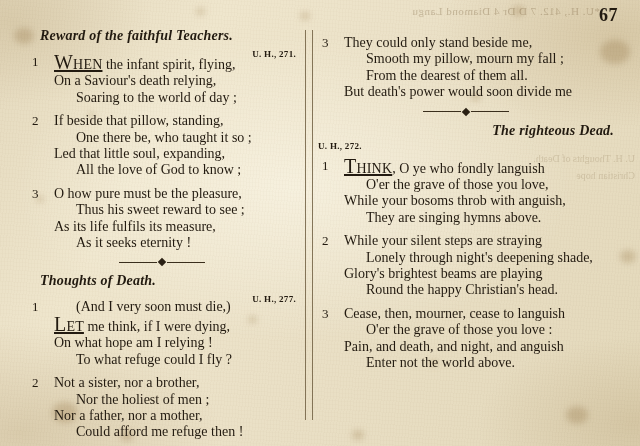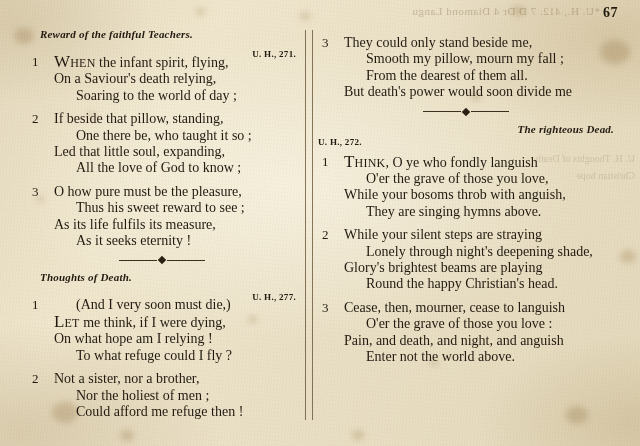--- a/index.html
+++ b/index.html
@@ -38,58 +38,58 @@
     overflow:hidden;
   }
   #ghost2{
     position:absolute;top:150px;left:520px;width:115px;height:120px;
     font-size:10px;line-height:17px;color:rgba(124,101,64,.22);
     transform:scaleX(-1);overflow:hidden;text-align:left;
   }
   
   #pageno{
     position:absolute;top:5px;right:22px;
-    font-size:14px;font-weight:bold;letter-spacing:.5px;
+    font-size:18px;font-weight:bold;letter-spacing:.5px;
   }
   
   #cols{position:absolute;top:28px;left:0;width:640px;height:400px;}
   .col{position:absolute;top:0;height:400px;}
   #colL{left:28px;width:268px;}
   #colR{left:318px;width:296px;}
   
   #rule{
     position:absolute;top:30px;left:305px;width:6px;height:390px;
     border-left:1.6px solid #6d5c3e;border-right:1.6px solid #6d5c3e;
     opacity:.82;
   }
   
   .hymn{position:relative;}
   .titleline{position:relative;height:19px;margin-bottom:3px;}
   .htitle{
-    font-style:italic;font-size:11px;font-weight:bold;
+    font-style:italic;font-size:14px;font-weight:bold;
     letter-spacing:.2px;white-space:nowrap;
   }
   .titleline .htitle{position:absolute;left:12px;top:0;}
   .href{
     font-size:9px;font-weight:bold;letter-spacing:.3px;white-space:nowrap;
   }
   .titleline .href{position:absolute;right:0;top:21px;}
   .title-center{text-align:right;}
   .title-center .htitle{display:block;}
   .ref-right{text-align:left;font-size:9px;font-weight:bold;letter-spacing:.3px;margin-top:2px;}
   .verse{margin-top:7px;position:relative;}
   .vline{
     font-size:14px;line-height:16.4px;white-space:nowrap;
     padding-left:26px;text-indent:0;
   }
   .vline.ind{padding-left:48px;}
   .vnum{
     position:absolute;left:4px;top:0;font-size:13px;line-height:16.4px;
   }
-  .sc{font-variant:small-caps;font-size:17px;letter-spacing:.2px;}
+  .sc{font-variant:small-caps;font-size:20px;letter-spacing:.2px;text-decoration:underline;}
   
   .orn{height:22px;display:flex;align-items:center;justify-content:center;}
   .orn .bar{height:1.4px;width:38px;background:#3a2e1c;}
   .orn .dia{
     width:6px;height:6px;background:#2a2014;margin:0 2px;
     transform:rotate(45deg);
   }
 </style>
 </head>
 <body>
@@ -163,20 +163,21 @@
           <span class="vnum">1</span>
           <div class="vline ind">(And I very soon must die,)</div>
           <div class="vline"><span class="sc">Let</span> me think, if I were dying,</div>
           <div class="vline">On what hope am I relying !</div>
           <div class="vline ind">To what refuge could I fly ?</div>
         </div>
         <div class="verse">
           <span class="vnum">2</span>
           <div class="vline">Not a sister, nor a brother,</div>
           <div class="vline ind">Nor the holiest of men ;</div>
+          <div class="vline">Nor a father, nor a mother,</div>
           <div class="vline ind">Could afford me refuge then !</div>
         </div>
       </div>
     </div>
   <div class="col" id="colR">
       <div class="hymn">
         <div class="verse">
           <span class="vnum">3</span>
           <div class="vline">They could only stand beside me,</div>
           <div class="vline ind">Smooth my pillow, mourn my fall ;</div>

